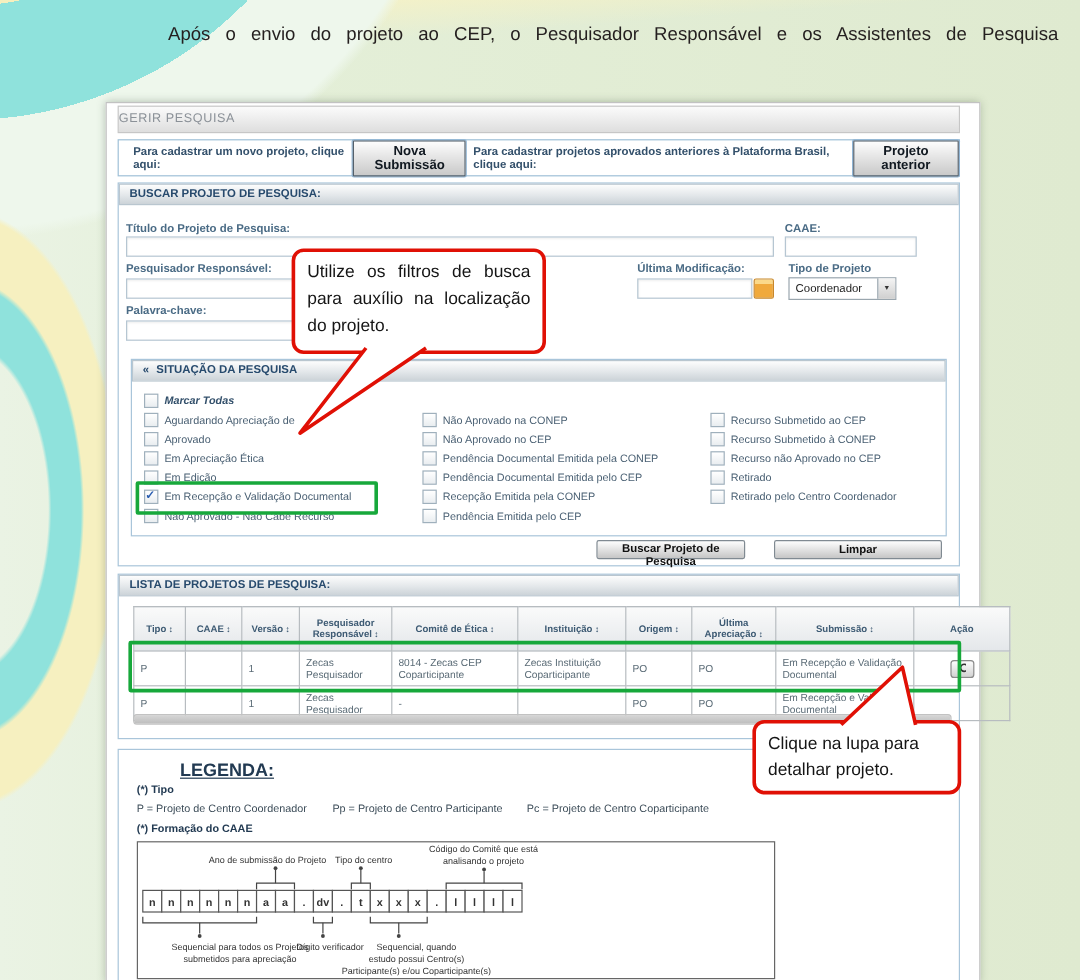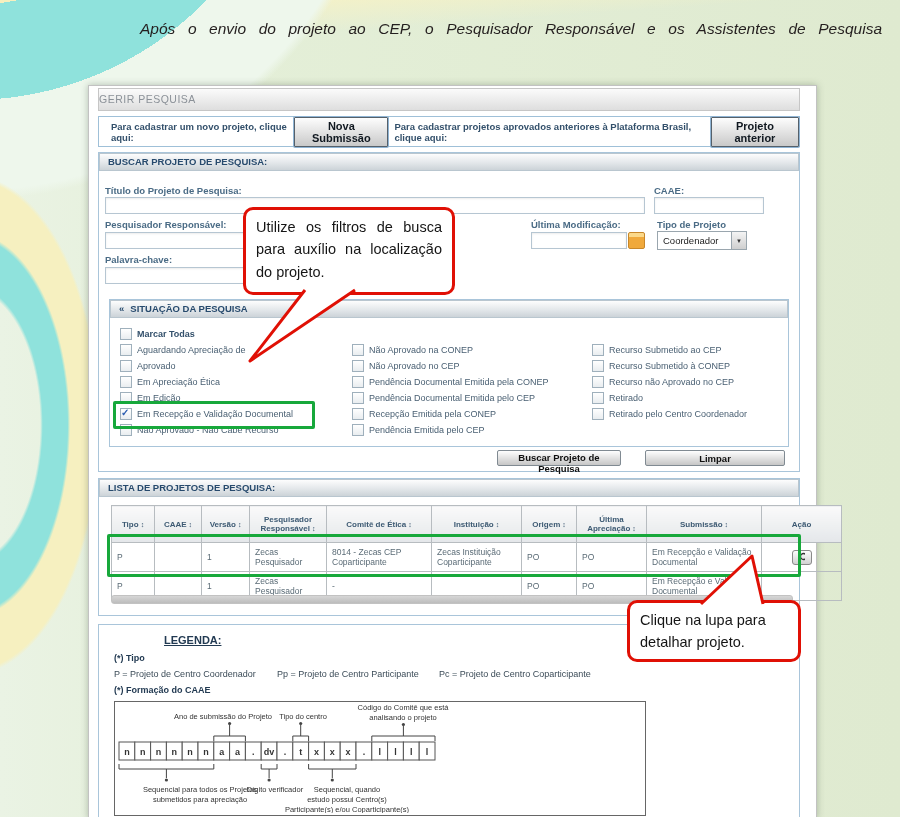--- a/index.html
+++ b/index.html
@@ -5,21 +5,21 @@
   html,body{margin:0;padding:0;background:#c9d6bc;}
   .page{
     position:relative;width:900px;height:817px;overflow:hidden;
     font-family:"Liberation Sans",sans-serif;
     background:
       radial-gradient(ellipse 130px 250px at -30px 425px, rgba(246,251,244,0) 0 54%, #8fe2dc 56% 75%, #f6f0c0 77% 98%, rgba(246,240,192,0) 100%),
       radial-gradient(circle 430px at -30px -230px, #fafdf6 0 170px, #f6efbe 170px 235px, #8fe2dc 235px 330px, #eef7ec 330px 420px, rgba(238,247,236,0) 430px),
       linear-gradient(176deg, #f8f2c4 0 12px, rgba(248,242,196,0) 55px),
       linear-gradient(90deg,#eaf3e4 0,#e4efd8 220px,#dfead0 100%);
   }
-  .intro{position:absolute;left:70px;top:10px;width:812px;color:#241f1f;font-size:15.5px;line-height:38px;font-style:italic;}
+  .intro{position:absolute;left:70px;top:10px;width:812px;color:#241f1f;font-size:15.5px;line-height:38px;}
   .intro .l1{text-align:justify;text-align-last:justify;text-indent:70px;}
   .intro .l2{text-align:left;}
 
   .panel{position:absolute;left:88px;top:85px;width:727px;height:732px;background:#fff;
          border:1px solid #c2c2c2;box-shadow:0 0 7px rgba(60,80,60,.35);font-size:9px;color:#444;}
 
   .bar{background:linear-gradient(#fdfdfd,#e3e7ea 55%,#ccd3d8);border:1px solid #b9c6cf;
        color:#274a6d;font-weight:bold;font-size:9.5px;line-height:16px;padding-left:8px;}
   .gerir{position:absolute;left:9px;right:16px;top:2px;height:21px;line-height:21px;font-size:10.5px;
          background:linear-gradient(#fbfbfb,#dedede);border:1px solid #c6c6c6;color:#8b9198;letter-spacing:.5px;}
@@ -40,21 +40,21 @@
           font-size:9.5px;color:#222;cursor:pointer;}
   .select .val{flex:1;padding-left:5px;}
   .select .arrow{width:14px;align-self:stretch;border-left:1px solid #9aa6ae;background:linear-gradient(#f4f4f4,#cfcfcf);
           display:flex;align-items:center;justify-content:center;font-size:6px;color:#333;}
 
   .situ-box{position:absolute;left:10px;right:10px;top:146px;height:146px;border:1px solid #a9c5da;background:#fff;}
   .situ-box .bar{position:absolute;left:0;right:0;top:0;height:16px;display:flex;gap:6px;align-items:center;}
   .cb-col{position:absolute;width:235px;}
   .cb-col.c1{left:10px;} .cb-col.c2{left:242px;} .cb-col.c3{left:482px;}
   .cb-item{height:16px;display:flex;align-items:center;gap:5px;}
-  .cb-item.b .cbl{font-weight:bold;color:#33506b;}
+  .cb-item.b .cbl{font-weight:bold;color:#33506b;font-style:italic;}
   .cb{width:10px;height:10px;border:1px solid #9fb0bc;background:linear-gradient(#fff,#e9edf0);flex:0 0 auto;position:relative;cursor:pointer;}
   .cb.on::after{content:"✓";position:absolute;left:0px;top:-2px;font-size:10px;font-weight:bold;color:#2a5db0;}
   .cbl{font-size:9px;color:#4a6073;}
   .hl-green{position:absolute;border:3px solid #17a83b;border-radius:2px;pointer-events:none;z-index:4;}
 
   .btn{position:absolute;height:16px;background:linear-gradient(#fefefe,#c6c6c6);border:1px solid #808a92;
        font-weight:bold;font-size:9.5px;color:#101010;border-radius:2px;cursor:pointer;font-family:"Liberation Sans",sans-serif;}
 
   .list-wrap{position:absolute;left:9px;right:16px;top:392px;height:136px;border:1px solid #a9c5da;background:#fff;}
   .list-wrap .bar{position:absolute;left:0;right:0;top:0;height:16px;}
@@ -66,21 +66,21 @@
   .lupa{width:20px;height:15px;background:linear-gradient(#fdfdfd,#d2d2d2);border:1px solid #8a8a8a;border-radius:3px;
         display:inline-flex;align-items:center;justify-content:center;cursor:pointer;}
   .scroll-strip{position:absolute;left:12px;top:116px;width:680px;height:7px;border-radius:3px;
         background:linear-gradient(#d6d6d6,#bdbdbd);border:1px solid #c2c2c2;cursor:pointer;}
 
   .callout{position:absolute;background:#fff;border:3px solid #e01005;border-radius:10px;color:#151515;
            font-size:14.5px;line-height:1.55;padding:6px 10px;z-index:6;}
   .tail{position:absolute;z-index:7;pointer-events:none;}
 
   .legend-wrap{position:absolute;left:9px;right:16px;top:538px;height:194px;border:1px solid #a9c5da;background:#fff;}
-  .lg-title{position:absolute;left:29px;top:9px;font-weight:bold;font-size:11px;color:#223a52;text-decoration:underline;padding-left:36px;}
+  .lg-title{position:absolute;left:15px;top:9px;font-weight:bold;font-size:15px;color:#223a52;text-decoration:underline;padding-left:36px;}
   .lg-h{position:absolute;font-weight:bold;font-size:9px;color:#223a52;}
   .lg-item{position:absolute;top:44px;font-size:9px;color:#3c4c58;}
   .caae-box{position:absolute;left:15px;top:76px;width:530px;height:113px;border:1px solid #666;background:#fff;}
   .dg-lbl{font-size:7.5px;fill:#333;text-anchor:middle;}
   .dg-cell-t{font-size:9px;font-weight:bold;fill:#333;text-anchor:middle;font-family:"Liberation Sans",sans-serif;}
   .dg-line{stroke:#444;stroke-width:1;fill:none;}
 </style>
 </head>
 <body>
 

